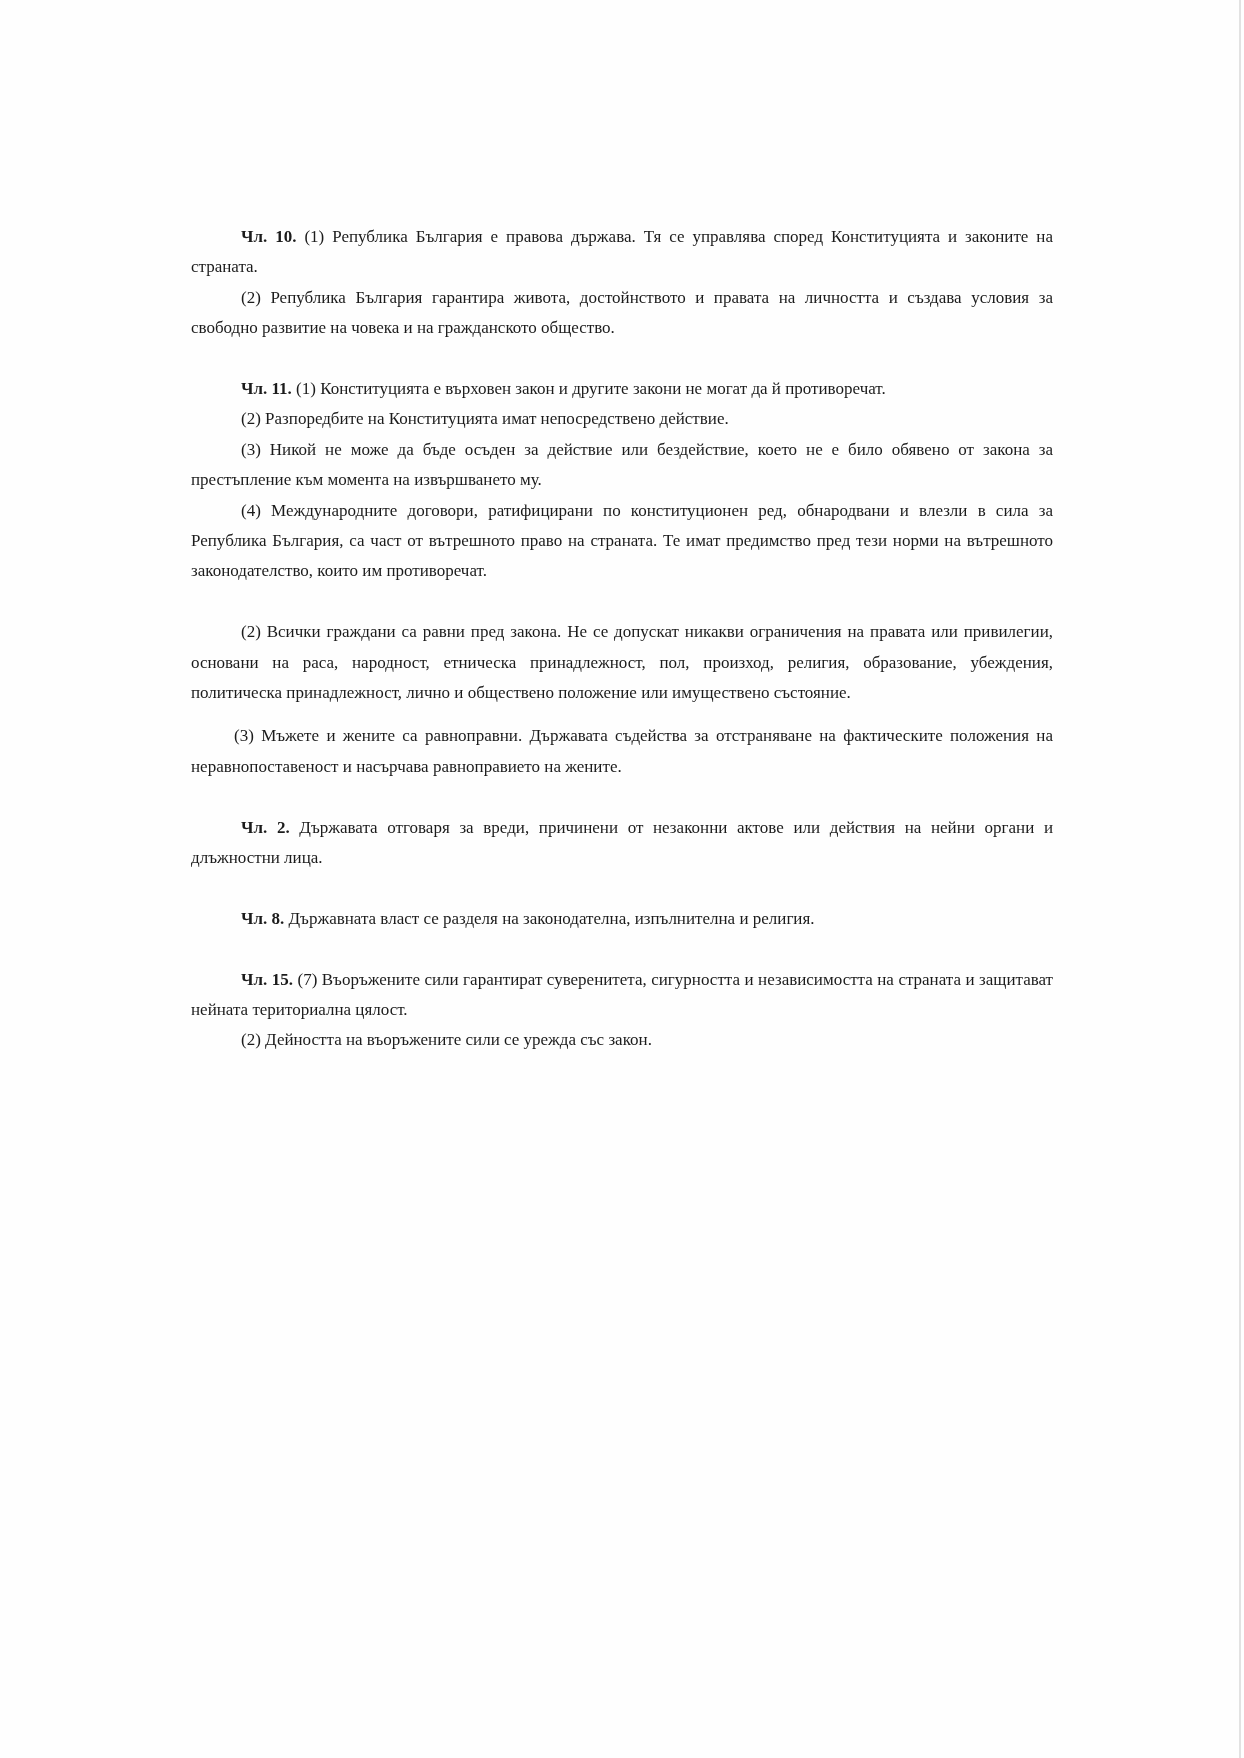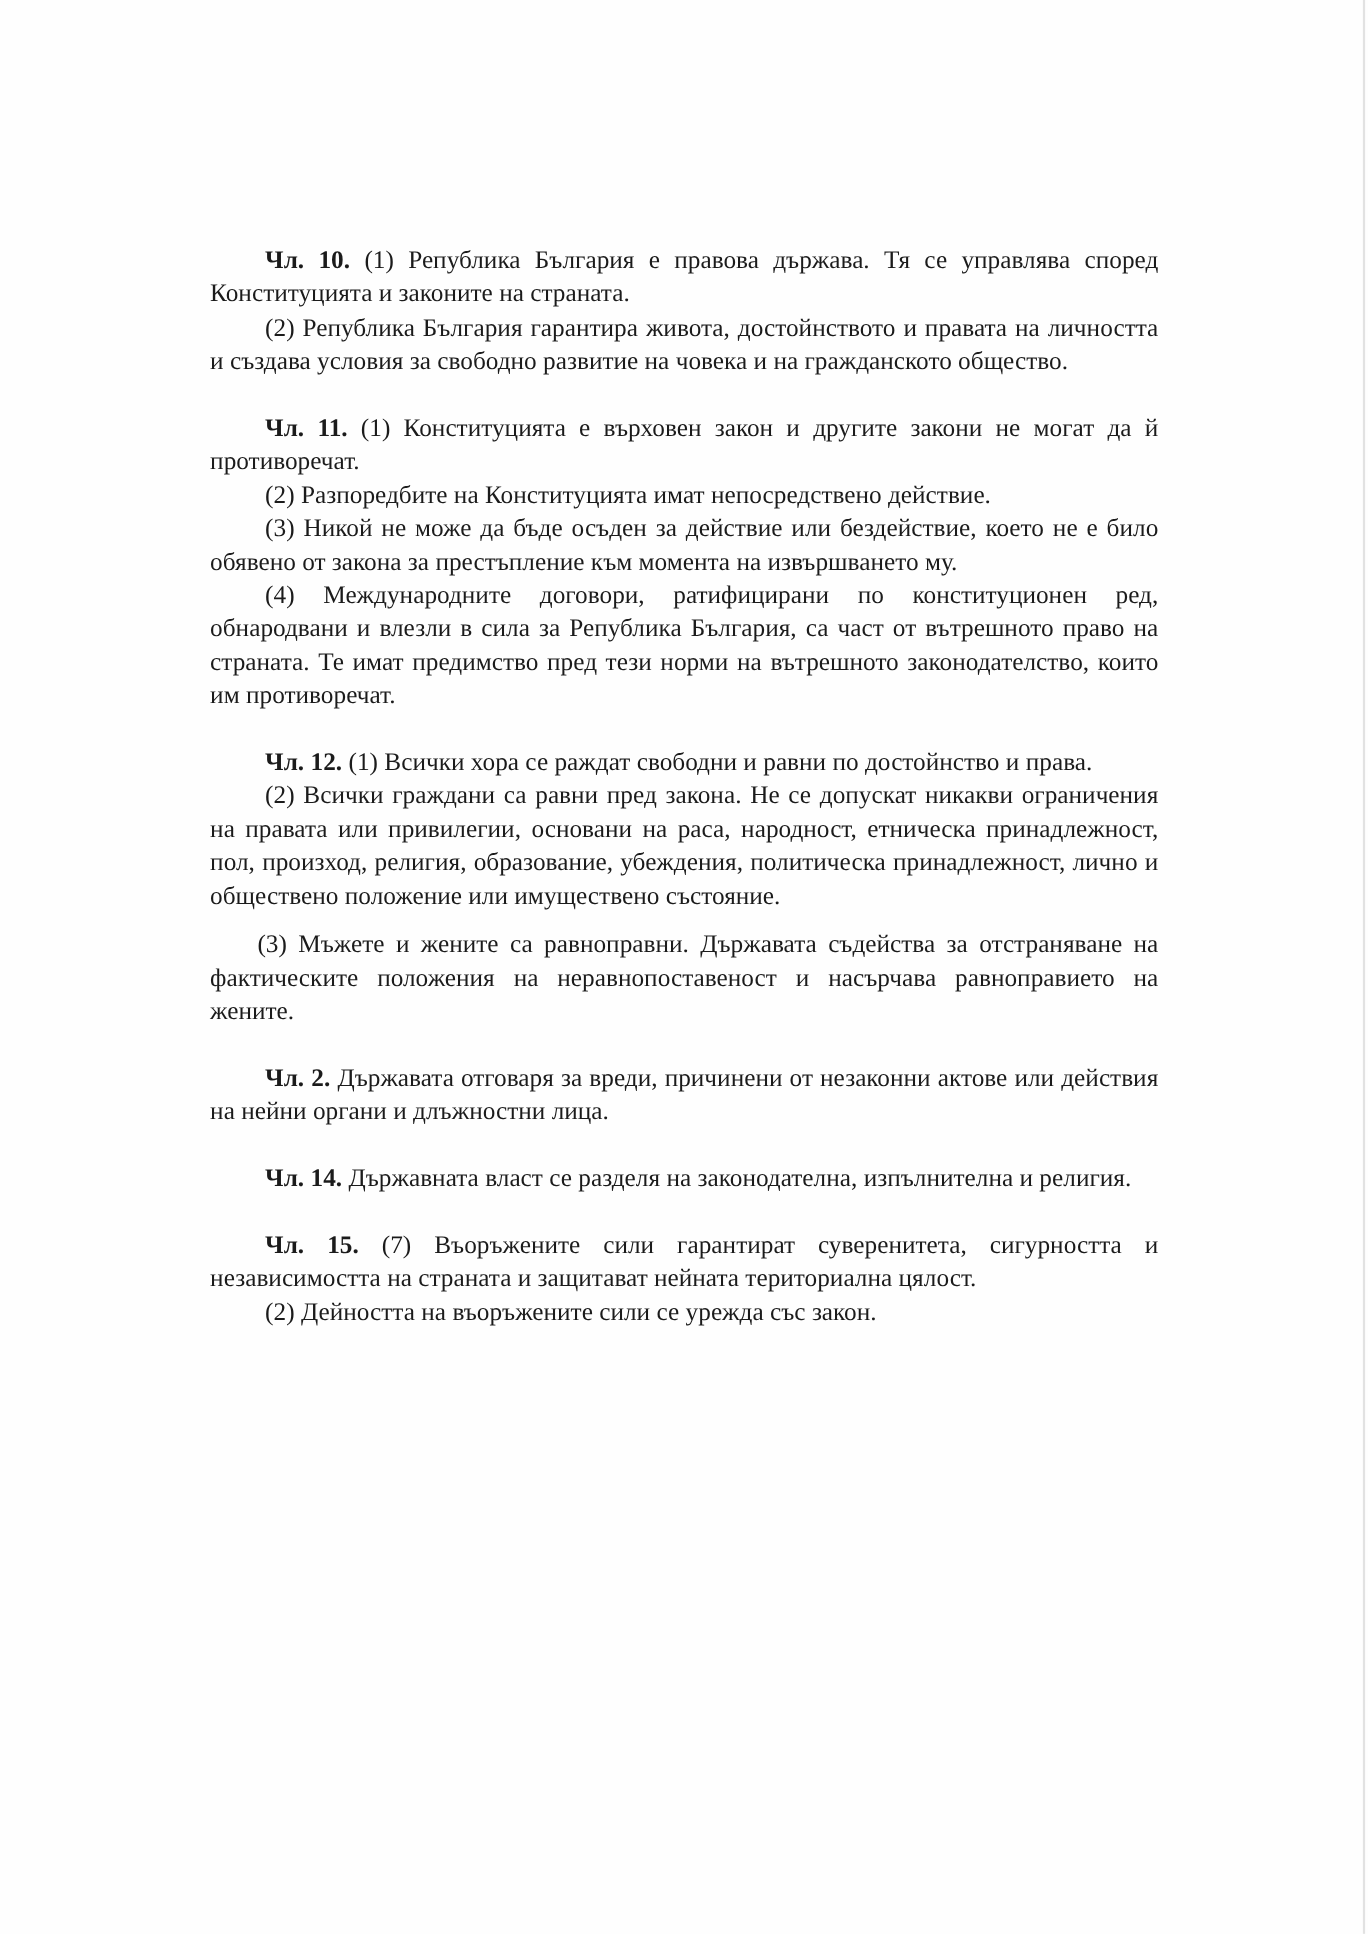--- a/index.html
+++ b/index.html
@@ -28,21 +28,21 @@
     width: 2px;
     height: 1758px;
     background: #e2e2e2;
   }
   .text-block {
     position: absolute;
     left: 191px;
     top: 222px;
     width: 862px;
     font-family: "Liberation Serif", "DejaVu Serif", serif;
-    font-size: 23px;
+    font-size: 17px;
     line-height: 30.4px;
     color: #1b1b1b;
   }
   .article {
     margin: 0 0 30.4px 0;
   }
   .para {
     margin: 0;
     text-indent: 50px;
     text-align: justify;
@@ -69,31 +69,30 @@
     </div>
 
     <div class="article">
       <p class="para"><span class="art-label">Чл. 11.</span> <span>(1) Конституцията е върховен закон и другите закони не могат да й противоречат.</span></p>
       <p class="para">(2) Разпоредбите на Конституцията имат непосредствено действие.</p>
       <p class="para">(3) Никой не може да бъде осъден за действие или бездействие, което не е било обявено от закона за престъпление към момента на извършването му.</p>
       <p class="para">(4) Международните договори, ратифицирани по конституционен ред, обнародвани и влезли в сила за Република България, са част от вътрешното право на страната. Те имат предимство пред тези норми на вътрешното законодателство, които им противоречат.</p>
     </div>
 
     <div class="article">
-      <p class="para"><span class="art-label">Чл. 12.</span> <span>(1) Всички хора се раждат свободни и равни по достойнство и права.</span></p>
       <p class="para">(2) Всички граждани са равни пред закона. Не се допускат никакви ограничения на правата или привилегии, основани на раса, народност, етническа принадлежност, пол, произход, религия, образование, убеждения, политическа принадлежност, лично и обществено положение или имуществено състояние.</p>
       <p class="para tight-indent">(3) Мъжете и жените са равноправни. Държавата съдейства за отстраняване на фактическите положения на неравнопоставеност и насърчава равноправието на жените.</p>
     </div>
 
     <div class="article">
       <p class="para"><span class="art-label">Чл. 2.</span> <span>Държавата отговаря за вреди, причинени от незаконни актове или действия на нейни органи и длъжностни лица.</span></p>
     </div>
 
     <div class="article">
-      <p class="para"><span class="art-label">Чл. 14.</span> <span>Държавната власт се разделя на законодателна, изпълнителна и религия.</span></p>
+      <p class="para"><span class="art-label">Чл. 8.</span> <span>Държавната власт се разделя на законодателна, изпълнителна и религия.</span></p>
     </div>
 
     <div class="article">
       <p class="para"><span class="art-label">Чл. 15.</span> <span>(7) Въоръжените сили гарантират суверенитета, сигурността и независимостта на страната и защитават нейната териториална цялост.</span></p>
       <p class="para">(2) Дейността на въоръжените сили се урежда със закон.</p>
     </div>
 
   </div>
 </div>
 

